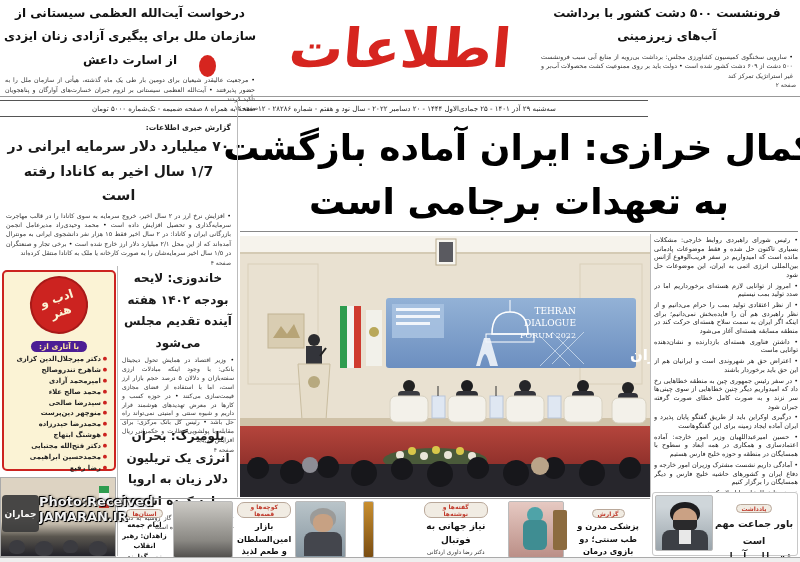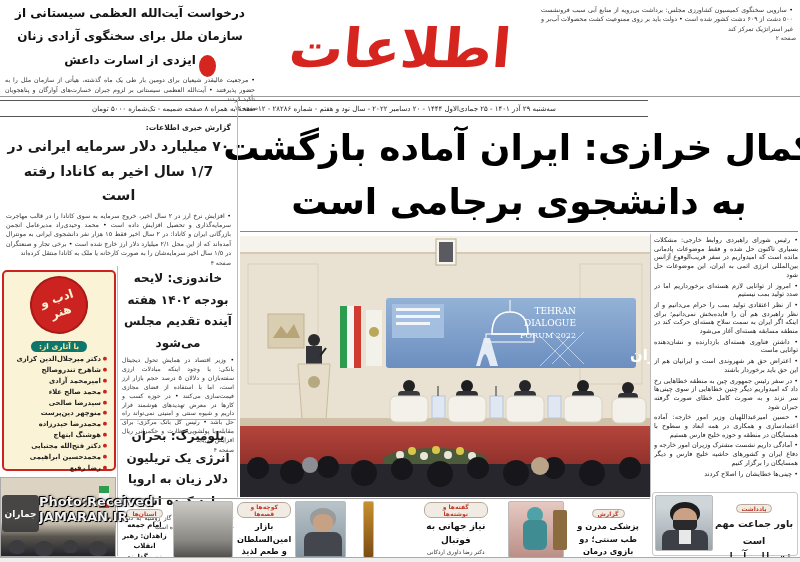--- a/index.html
+++ b/index.html
@@ -53,21 +53,21 @@
   .midcol .subs { font-size:6.1px; text-align:justify; line-height:1.45; color:#333; margin-top:2px; }
 
   
   #adBox { position:absolute; left:2px; top:270px; width:114px; height:201px;
            background:#fbf3d5; border:2px solid #cc2320; border-radius:5px;
            padding:4px 4px 3px; text-align:center; }
   #adLogo { width:58px; height:58px; margin:0 auto; background:#cc2320; border-radius:50%;
             display:flex; align-items:center; justify-content:center;
             color:#fbf3d5; font-weight:bold; font-size:12px; transform:rotate(-18deg);
             border:2px solid #a81a18; }
-  #adHead { display:inline-block; background:#0f766e; color:#ffe9a0; font-size:7.5px; font-weight:bold;
+  #adHead { display:inline-block; background:#4c1d95; color:#ffe9a0; font-size:7.5px; font-weight:bold;
             border-radius:7px; padding:1px 8px; margin:3px 0 2px; }
   #adNames { text-align:right; font-size:6.8px; font-weight:bold; line-height:1.6; color:#222; padding-right:3px; }
   #adNames .nm::before { content:"● "; color:#cc2320; font-size:5px; vertical-align:1px; }
   #adMore { text-align:right; font-size:7px; font-weight:bold; padding-right:6px; }
   #adBtn { background:#cc2320; color:#ffe9a0; font-size:7px; font-weight:bold;
            border-radius:4px; padding:2px 0; margin-top:2px; }
 
   
   #rightCol { position:absolute; left:654px; top:236px; width:144px; height:256px;
               font-size:6.5px; line-height:1.34; text-align:justify; color:#222; overflow:hidden; }
@@ -122,46 +122,47 @@
 
   .hr-bottom { position:absolute; left:0; top:557px; width:800px; border-top:1px solid #aaa; }
   .page-edge { position:absolute; left:0; top:558px; width:800px; height:4px; background:#efefef; }
 </style>
 </head>
 <body>
 
 <div class="page">
 
   <div class="top-block" id="topLeft">
-    <div class="hl">درخواست آیت‌الله العظمی سیستانی از سازمان ملل برای سخنگوی آزادی زنان ایزدی از اسارت داعش</div>
+    <div class="hl">درخواست آیت‌الله العظمی سیستانی از سازمان ملل برای پیگیری آزادی زنان ایزدی از اسارت داعش</div>
     <div class="subs">
       <span class="sub-item">مرجعیت عالیقدر شیعیان برای دومین بار طی یک ماه گذشته، هیأتی از سازمان ملل را به حضور پذیرفتند</span>
       <span class="sub-item">آیت‌الله العظمی سیستانی بر لزوم جبران خسارت‌های آوارگان و پناهجویان تأکید کردند</span>
     </div>
     <div class="pgref">صفحه ۱۲</div>
   </div>
 
   <div id="masthead">اطلاعات</div>
   <div id="redSeal"></div>
 
   <div class="top-block" id="topRight">
+    <div class="hl">فرونشست ۵۰۰ دشت کشور با برداشت آب‌های زیرزمینی</div>
     <div class="subs">
       <span class="sub-item">سارویی سخنگوی کمیسیون کشاورزی مجلس: برداشت بی‌رویه از منابع آبی سبب فرونشست ۵۰۰ دشت از ۶۰۹ دشت کشور شده است</span>
       <span class="sub-item">دولت باید بر روی ممنوعیت کشت محصولات آب‌بر و غیر استراتژیک تمرکز کند</span>
     </div>
     <div class="pgref">صفحه ۲</div>
   </div>
 
   <div class="hr-header"></div>
 
   <div id="dateline">سه‌شنبه ۲۹ آذر ۱۴۰۱ - ۲۵ جمادی‌الاول ۱۴۴۴ - ۲۰ دسامبر ۲۰۲۲ - سال نود و هفتم - شماره ۲۸۲۸۶ - ۱۲ صفحه به همراه ۸ صفحه ضمیمه - تک‌شماره ۵۰۰۰ تومان</div>
 
   <div id="lead">
     <div class="l">کمال خرازی: ایران آماده بازگشت</div>
-    <div class="l">به دانشجوی برجامی است</div>
+    <div class="l">به تعهدات برجامی است</div>
   </div>
 
   <div class="vrule" id="v1"></div>
   <div class="vrule" id="v2"></div>
   <div class="vrule" id="v3"></div>
 
   <div id="leftCol">
     <div class="kick">گزارش خبری اطلاعات:</div>
     <div class="hl">۷۰ میلیارد دلار سرمایه ایرانی در ۱/7 سال اخیر به کانادا رفته است</div>
     <div class="subs">
@@ -337,20 +338,21 @@
     </svg>
   </div>
 
   <div id="rightCol">
     <div class="b">رئیس شورای راهبردی روابط خارجی: مشکلات بسیاری تاکنون حل شده و فقط موضوعات پادمانی مانده است که امیدواریم در سفر قریب‌الوقوع آژانس بین‌المللی انرژی اتمی به ایران، این موضوعات حل شود</div>
     <div class="b">امروز از توانایی لازم هسته‌ای برخورداریم اما در صدد تولید بمب نیستیم</div>
     <div class="b">از نظر اعتقادی تولید بمب را حرام می‌دانیم و از نظر راهبردی هم آن را فایده‌بخش نمی‌دانیم؛ برای اینکه اگر ایران به سمت سلاح هسته‌ای حرکت کند در منطقه مسابقه هسته‌ای آغاز می‌شود</div>
     <div class="b">داشتن فناوری هسته‌ای بازدارنده و نشان‌دهنده توانایی ماست</div>
     <div class="b">اعتراض حق هر شهروندی است و ایرانیان هم از این حق باید برخوردار باشند</div>
     <div class="b">در سفر رئیس جمهوری چین به منطقه خطاهایی رخ داد که امیدواریم دیگر چنین خطاهایی از سوی چینی‌ها سر نزند و به صورت کامل خطای صورت گرفته جبران شود</div>
+    <div class="b">درگیری اوکراین باید از طریق گفتگو پایان پذیرد و ایران آماده ایجاد زمینه برای این گفتگوهاست</div>
     <div class="b">حسین امیرعبداللهیان وزیر امور خارجه: آماده اعتمادسازی و همکاری در همه ابعاد و سطوح با همسایگان در منطقه و حوزه خلیج فارس هستیم</div>
     <div class="b">آمادگی داریم نشست مشترک وزیران امور خارجه و دفاع ایران و کشورهای حاشیه خلیج فارس و دیگر همسایگان را برگزار کنیم</div>
     <div class="b">چینی‌ها خطایشان را اصلاح کردند</div>
 
   </div>
 
   <div id="zahedanPhoto">
     <div class="flag"></div>
     <div class="head-sil" style="left:8px; bottom:2px; width:16px; height:14px;"></div>
     <div class="head-sil" style="left:34px; bottom:0; width:18px; height:15px;"></div>

